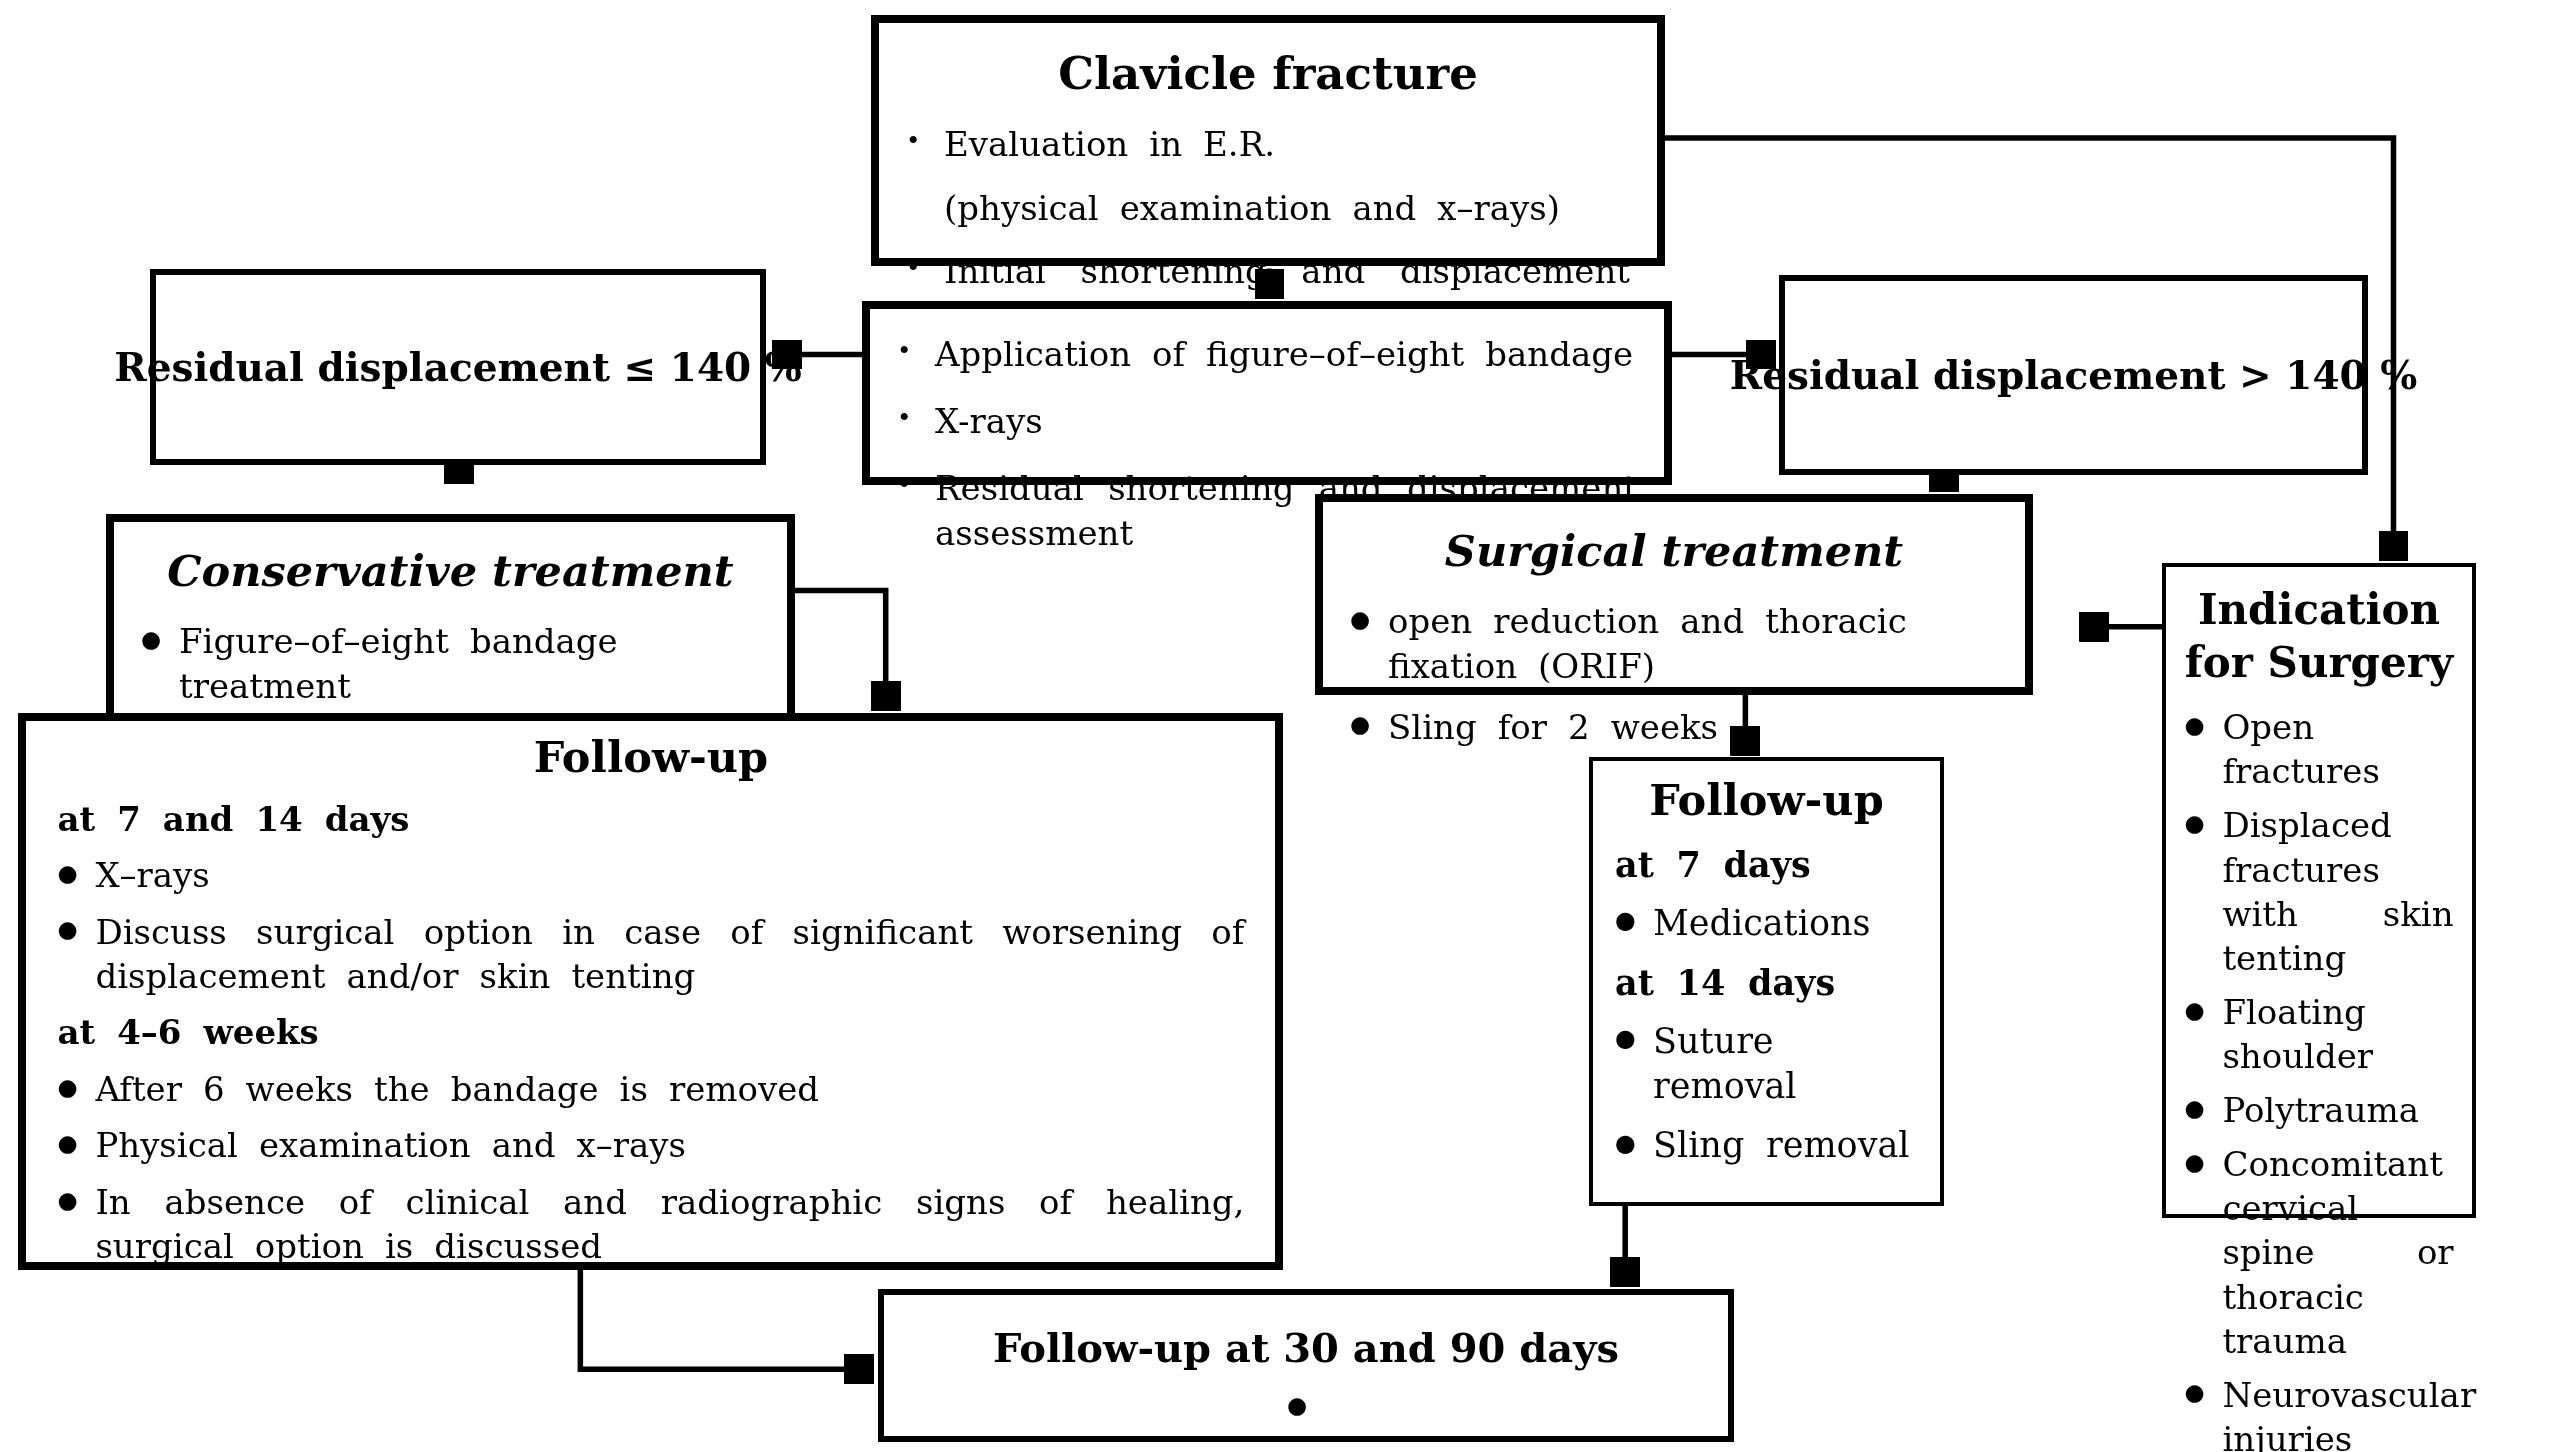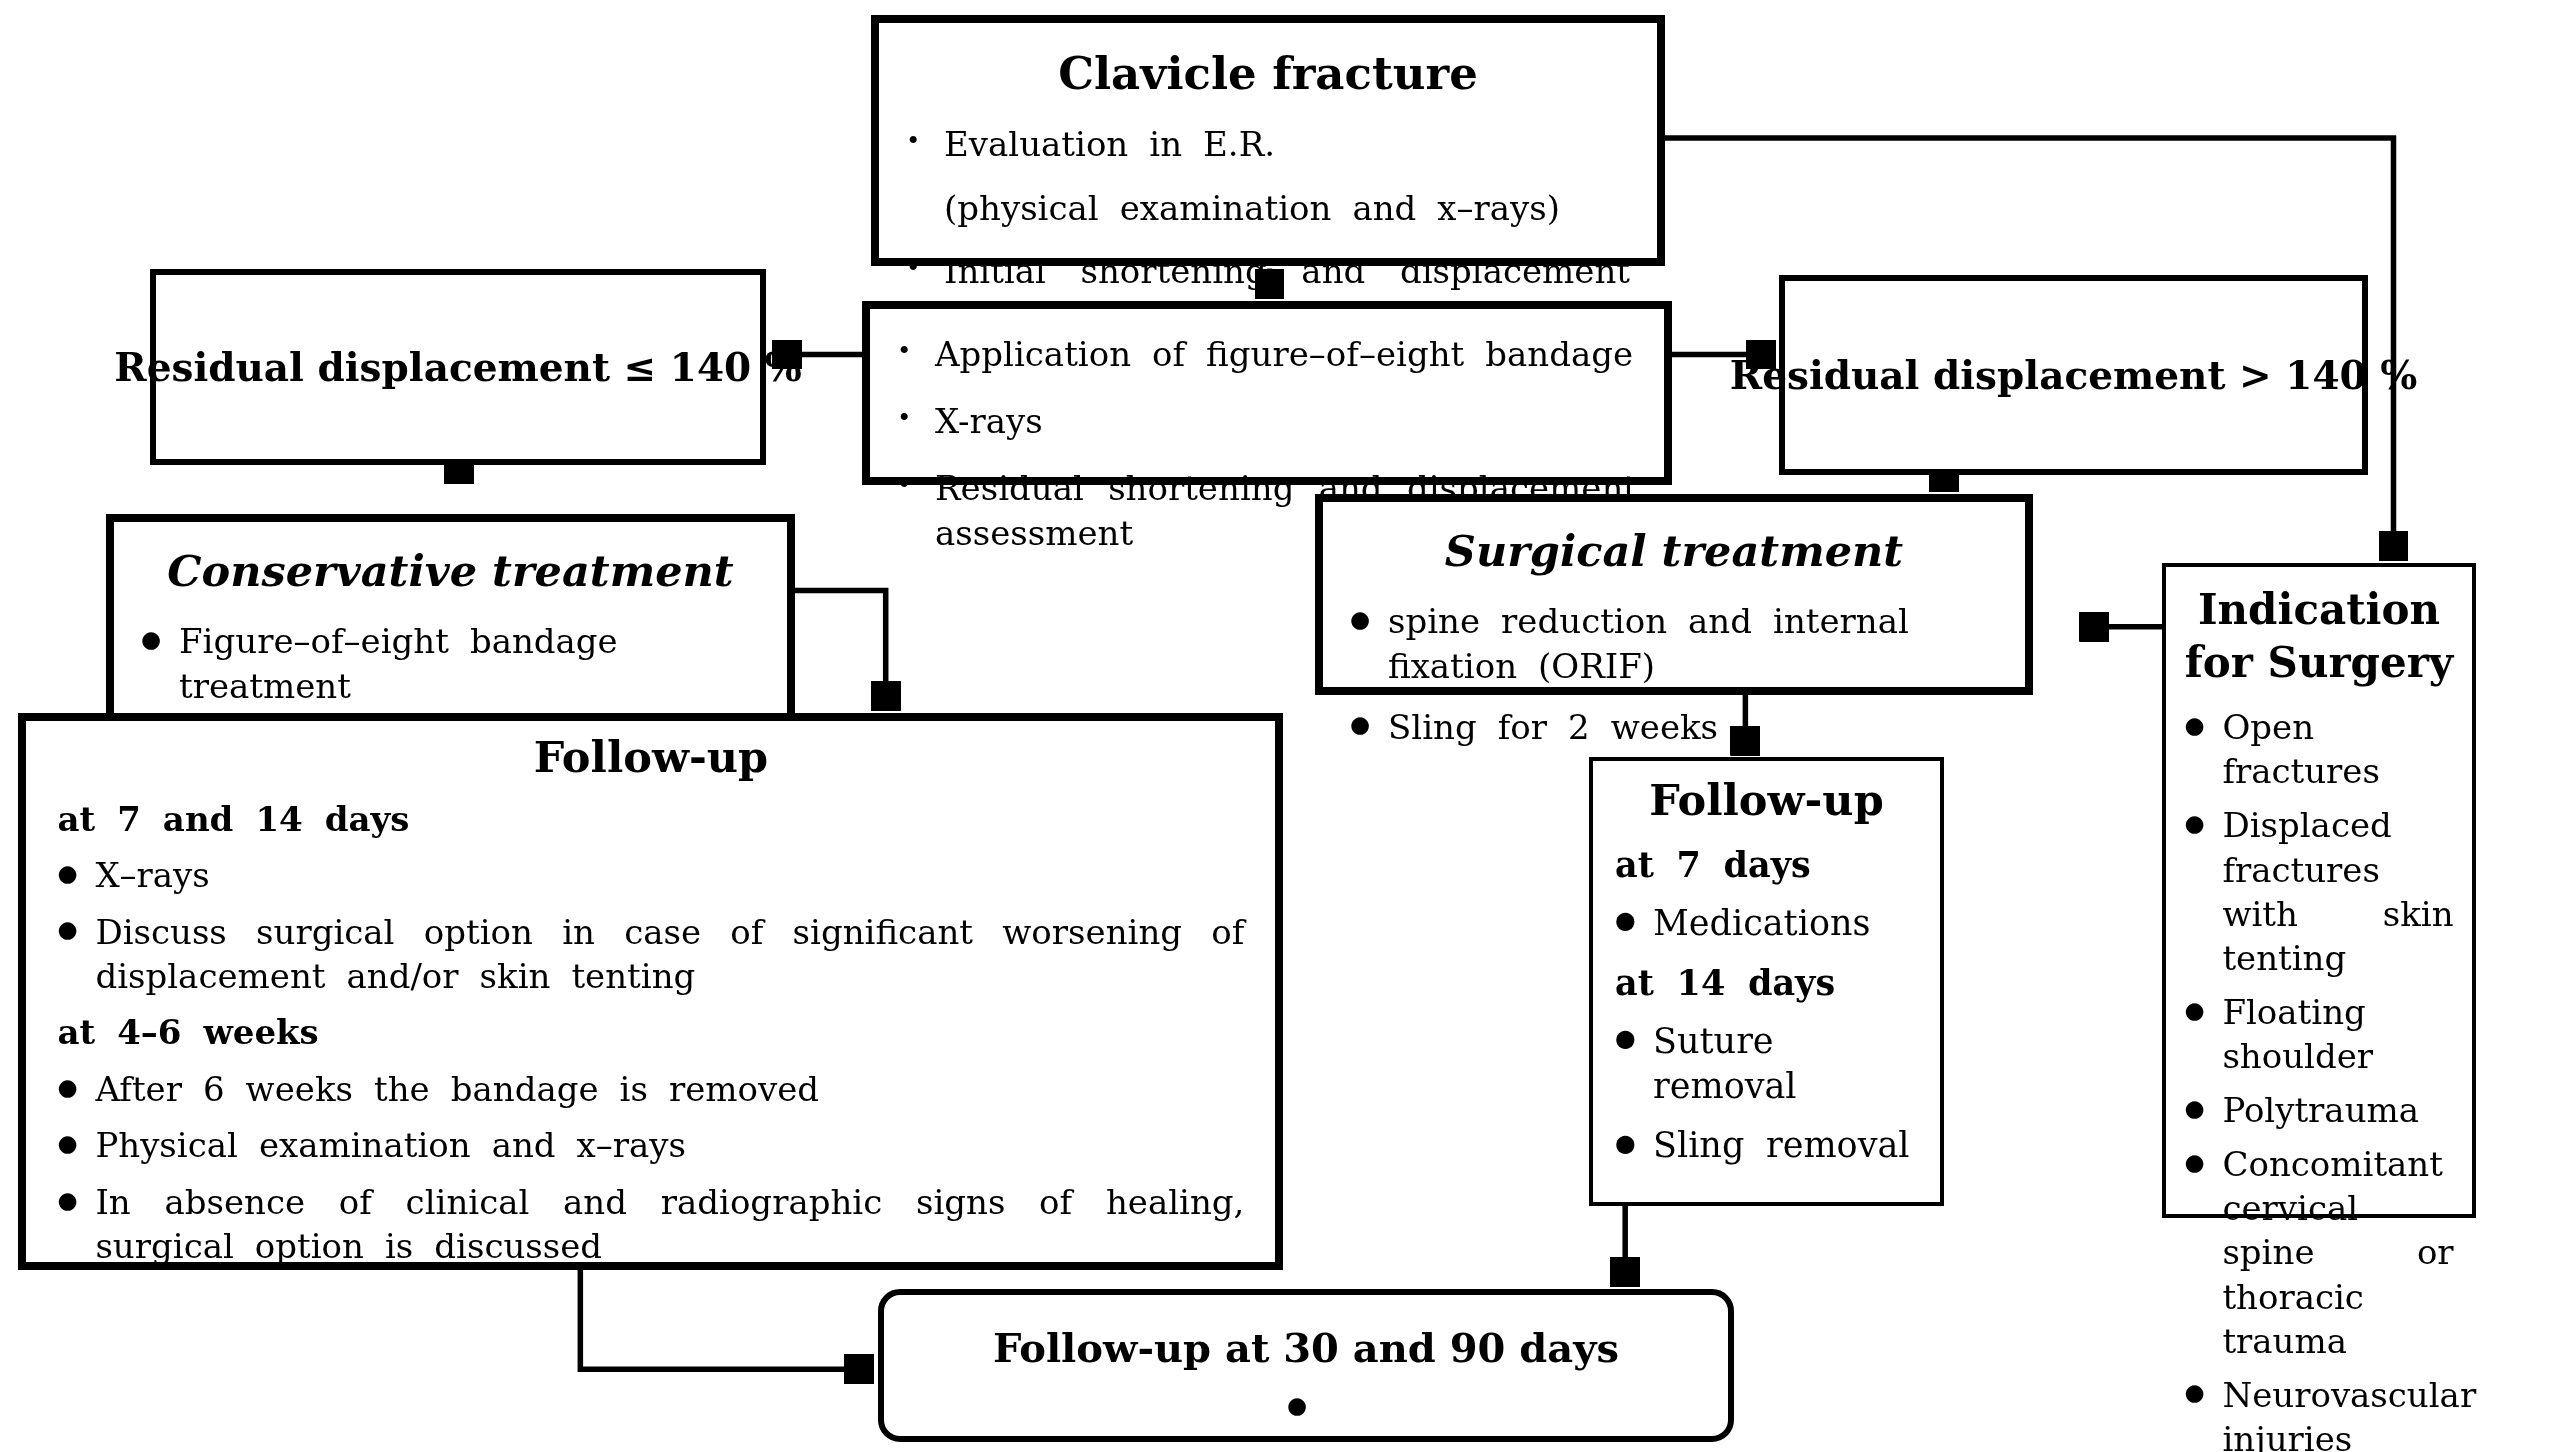--- a/index.html
+++ b/index.html
@@ -145,21 +145,21 @@
           <span class="t">Analgesics</span>
         </div>
       </div>
   </div>
 
   <div class="box thick" id="box-surgical" style="left:1315px;top:494px;width:718px;height:201px;">
     <div class="title italic">Surgical treatment</div>
     <div class="items">
         <div class="line">
           <span class="b big">●</span>
-          <span class="t">spine reduction and internal fixation (ORIF)</span>
+          <span class="t">open reduction and thoracic fixation (ORIF)</span>
         </div>
         <div class="line">
           <span class="b big">●</span>
           <span class="t">Sling for 2 weeks</span>
         </div>
       </div>
   </div>
 
   <div class="box thin" id="box-indication" style="left:2162px;top:563px;width:314px;height:655px;">
     <div class="title">Indication for Surgery</div>
@@ -240,21 +240,21 @@
           <span class="b big">●</span>
           <span class="t">Suture removal</span>
         </div>
         <div class="line">
           <span class="b big">●</span>
           <span class="t">Sling removal</span>
         </div>
       </div>
   </div>
 
-  <div class="box" id="box-followup-bottom" style="left:878px;top:1289px;width:856px;height:153px;border-radius:22px;">
+  <div class="box" id="box-followup-bottom" style="left:878px;top:1289px;width:856px;height:153px;">
     <div class="title">Follow-up at 30 and 90 days</div>
     <div class="items">
         <div class="line">
           <span class="b big">●</span>
         </div>
       </div>
   </div>
 
 </div>
 

